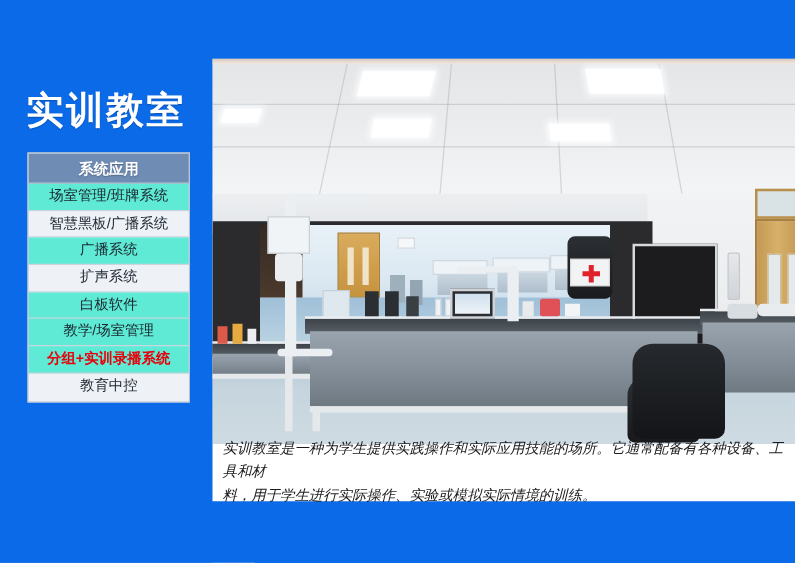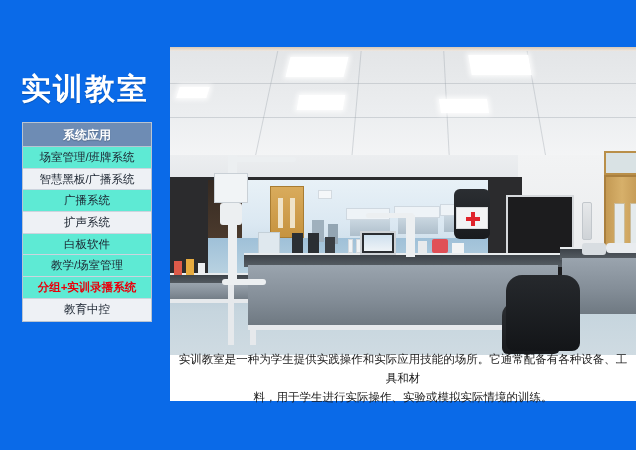--- a/index.html
+++ b/index.html
@@ -166,21 +166,21 @@
 
   
   #caption-box{
     position:absolute;left:170px;top:355px;width:466px;height:46px;
     background:#ffffff;
     box-sizing:border-box;
     display:flex;align-items:center;justify-content:center;
   }
   #caption-text{
     font-size:11.5px;line-height:19px;color:#1a1a1a;
-    text-align:center;padding:0 8px;
+    text-align:left;padding:0 8px;font-style:italic;
   }
   .cap-line{display:block;}
 </style>
 </head>
 <body>
 
 <div id="slide">
 
   <div id="left-panel">
 

